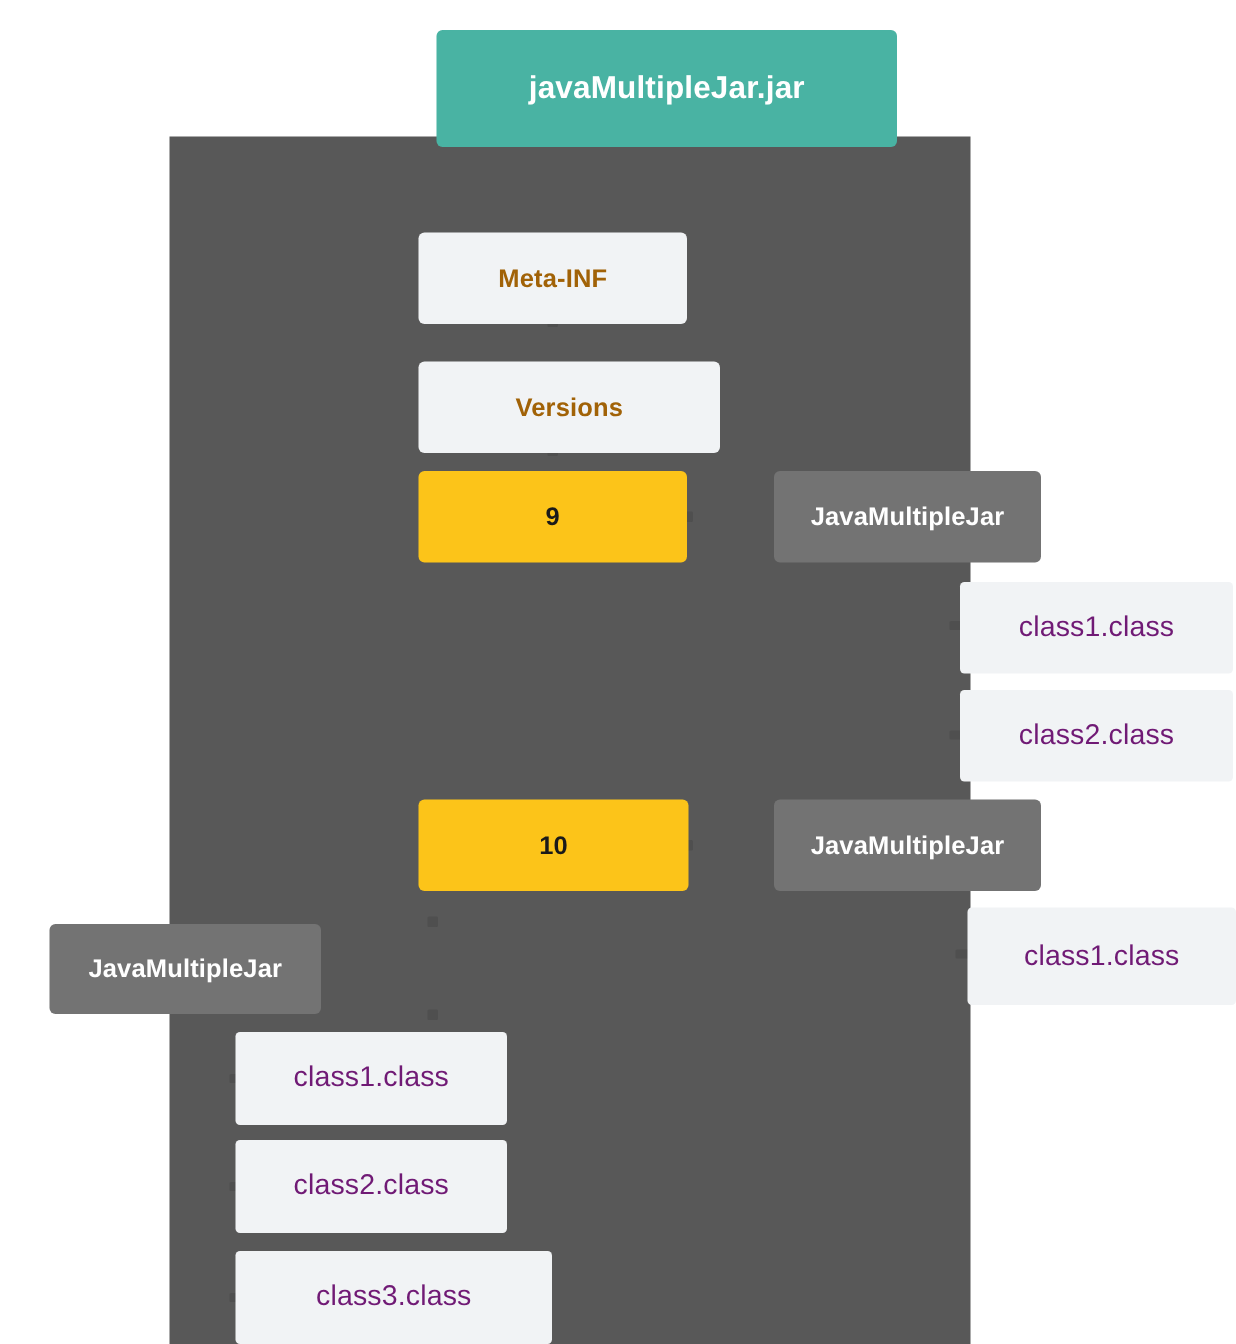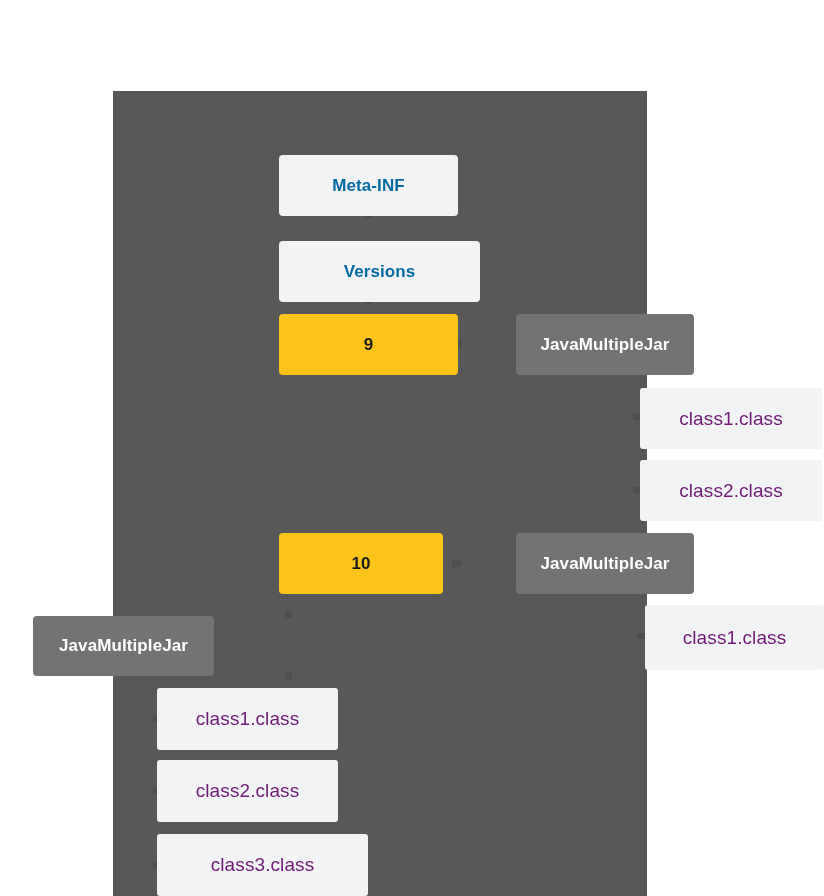--- a/index.html
+++ b/index.html
@@ -44,21 +44,21 @@
 
   .node-title {
     background: #49b3a3;
     color: #ffffff;
     font-weight: bold;
     font-size: 21px;
   }
 
   .node-folder {
     background: #f1f3f5;
-    color: #0369a1;
+    color: #a16207;
     font-weight: bold;
     font-size: 17px;
   }
 
   .node-version {
     background: #fcc419;
     color: #1a1a1a;
     font-weight: bold;
     font-size: 17px;
   }
@@ -98,34 +98,35 @@
   <div class="connector" style="left:452px; top:560px; width:10px; height:7px;"></div>
   <div class="connector" style="left:633px; top:414px; width:10px; height:6px;"></div>
   <div class="connector" style="left:633px; top:487px; width:10px; height:6px;"></div>
   <div class="connector" style="left:637px; top:633px; width:10px; height:6px;"></div>
   <div class="connector" style="left:285px; top:611px; width:7px; height:7px;"></div>
   <div class="connector" style="left:285px; top:673px; width:7px; height:7px;"></div>
   <div class="connector" style="left:153px; top:716px; width:9px; height:6px;"></div>
   <div class="connector" style="left:153px; top:788px; width:9px; height:6px;"></div>
   <div class="connector" style="left:153px; top:862px; width:9px; height:6px;"></div>
 
+  <div class="node node-title" style="left:291px; top:20px; width:307px; height:78px;">javaMultipleJar.jar</div>
 
   <div class="node node-folder" style="left:279px; top:155px; width:179px; height:61px;">Meta-INF</div>
 
   <div class="node node-folder" style="left:279px; top:241px; width:201px; height:61px;">Versions</div>
 
   <div class="node node-version" style="left:279px; top:314px; width:179px; height:61px;">9</div>
 
   <div class="node node-pkg" style="left:516px; top:314px; width:178px; height:61px;">JavaMultipleJar</div>
 
   <div class="node node-class" style="left:640px; top:388px; width:182px; height:61px;">class1.class</div>
 
   <div class="node node-class" style="left:640px; top:460px; width:182px; height:61px;">class2.class</div>
 
-  <div class="node node-version" style="left:279px; top:533px; width:164px; height:61px;">10</div>
+  <div class="node node-version" style="left:279px; top:533px; width:180px; height:61px;">10</div>
 
   <div class="node node-pkg" style="left:516px; top:533px; width:178px; height:61px;">JavaMultipleJar</div>
 
   <div class="node node-class" style="left:645px; top:605px; width:179px; height:65px;">class1.class</div>
 
   <div class="node node-pkg" style="left:33px; top:616px; width:181px; height:60px;">JavaMultipleJar</div>
 
   <div class="node node-class" style="left:157px; top:688px; width:181px; height:62px;">class1.class</div>
 
   <div class="node node-class" style="left:157px; top:760px; width:181px; height:62px;">class2.class</div>

